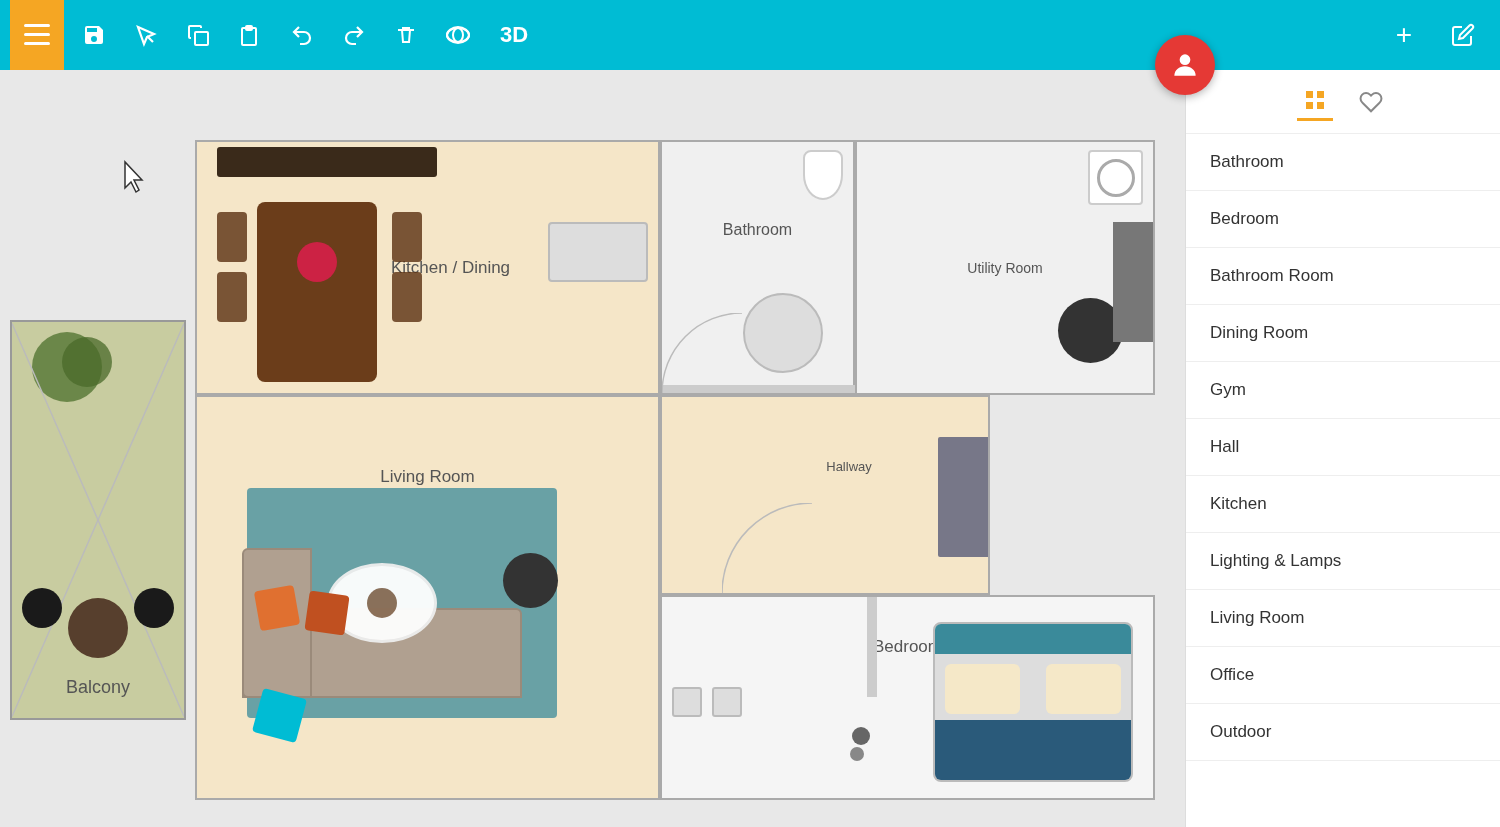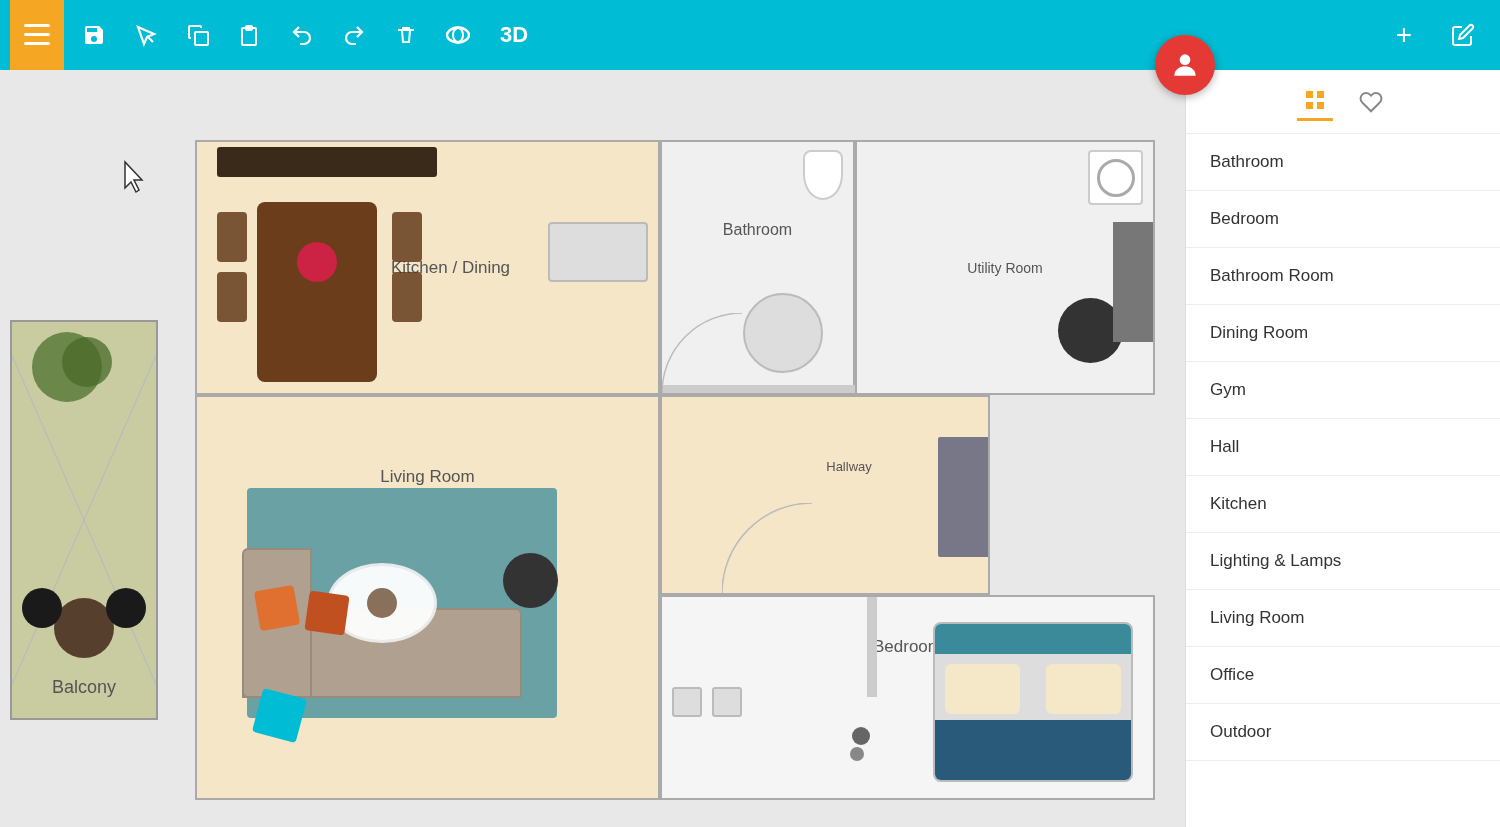--- a/index.html
+++ b/index.html
@@ -200,21 +200,21 @@
 </div>
 
 <div id="canvas-area">
 
   <div id="cursor">
     <svg width="30" height="35" viewBox="0 0 30 35">
       <path d="M5 2 L5 28 L11 22 L16 32 L19 30 L14 20 L22 20 Z" fill="white" stroke="#333" stroke-width="1.5"></path>
     </svg>
   </div>
 
-  <div id="balcony" style="position:absolute;top:250px;left:10px;width:148px;height:400px;background:#c8cca0;border:2.5px solid #999;">
+  <div id="balcony" style="position:absolute;top:250px;left:10px;width:176px;height:400px;background:#c8cca0;border:2.5px solid #999;">
 
     <div style="position:absolute;top:10px;left:20px;width:70px;height:70px;border-radius:50%;background:#5a7a3a;opacity:0.85;"></div>
     <div style="position:absolute;top:15px;left:50px;width:50px;height:50px;border-radius:50%;background:#4a6a2a;opacity:0.75;"></div>
 
     <svg style="position:absolute;top:0;left:0;width:100%;height:100%;" viewBox="0 0 175 400">
       <line x1="0" y1="400" x2="175" y2="0" stroke="#bbb" stroke-width="1.5"></line>
       <line x1="0" y1="0" x2="175" y2="400" stroke="#bbb" stroke-width="1.5"></line>
     </svg>
 
     <div style="position:absolute;bottom:60px;left:50%;transform:translateX(-50%);width:60px;height:60px;background:#4a3020;border-radius:50%;opacity:0.9;"></div>

